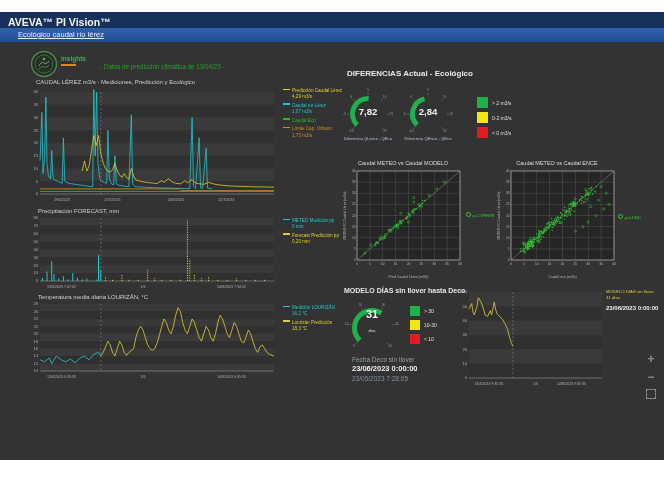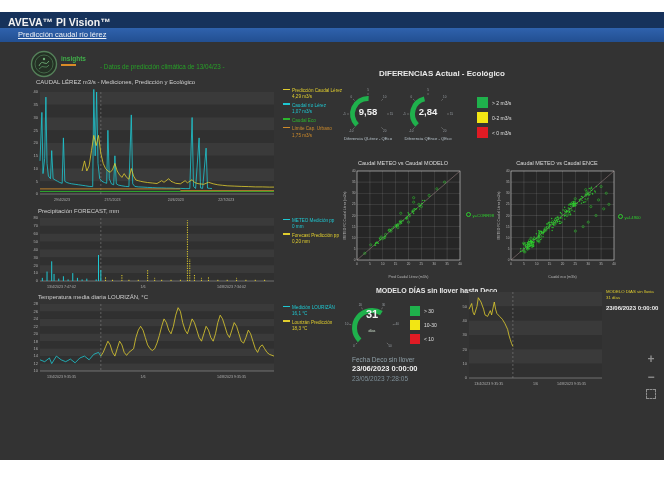--- a/index.html
+++ b/index.html
@@ -8,21 +8,21 @@
   #titlebar{left:0;top:12px;width:664px;height:32px;background:#16325b;color:#f2f2f2;font-size:10.5px;font-weight:bold;line-height:20px;padding-left:8px;box-sizing:border-box;}
   #breadcrumb-bar{left:0;top:28px;width:664px;height:14px;background:linear-gradient(#2f62ad,#224f91);}
   #breadcrumb-link{position:absolute;left:18px;top:2px;font-size:7.5px;color:#eef2f8;text-decoration:underline;cursor:pointer;}
   #dashboard{left:0;top:42px;width:664px;height:418px;background:#333333;}
   .dtxt{position:absolute;white-space:nowrap;}
   #main-title{left:94px;top:8px;font-size:9px;font-weight:bold;color:#2bc92b;letter-spacing:.3px;}
   #main-subtitle{left:100px;top:21px;font-size:6.3px;color:#27a027;}
   #brand-name{left:61px;top:13px;font-size:6.5px;font-weight:bold;color:#3fae49;}
   #brand-bar{left:61px;top:22px;width:15px;height:2px;background:#d98b27;}
   .trend-title{font-size:6px;color:#cfcfcf;}
-  .sec-title{font-weight:bold;color:#e8e8e8;margin-left:32px;}
+  .sec-title{font-weight:bold;color:#e8e8e8;}
   .chart-legend{font-size:4.6px;line-height:1.4;}
   .chart-legend .li{margin-bottom:2px;}
   .chart-legend .mk{display:inline-block;width:7px;height:1.5px;margin-right:2px;vertical-align:2px;}
   .chart-legend .val{margin-left:9px;}
   .sw-legend .row{display:flex;align-items:center;margin-bottom:4px;}
   .sw-legend .sw{margin-right:4px;flex:0 0 auto;}
   .sw-legend .lb{font-size:5px;color:#e0e0e0;}
   .gauge-val{position:absolute;text-align:center;color:#f2f2f2;font-weight:bold;}
   .gauge-lbl{position:absolute;text-align:center;font-size:4.2px;color:#b8c4cc;}
   .sc-title{position:absolute;text-align:center;font-size:5.5px;color:#dddddd;}
@@ -38,21 +38,21 @@
 </head>
 <body>
 
 <div class="abs" id="white-top"></div>
 
 <div class="abs" id="titlebar">
   <span>AVEVA™ PI Vision™</span>
 </div>
 
 <div class="abs" id="breadcrumb-bar">
-  <span id="breadcrumb-link">Predicción caudal río lérez</span>
+  <span id="breadcrumb-link">Ecológico caudal río lérez</span>
 </div>
 
 <div class="abs" id="dashboard">
 
   <svg class="abs" id="brand-logo" style="left:30px;top:8px;" width="28" height="28">
     <circle cx="14" cy="14" r="12.5" fill="#243024" stroke="#55815a" stroke-width="1.4"></circle>
     <circle cx="14" cy="14" r="9" fill="none" stroke="#4a7350" stroke-width="0.8"></circle>
     <path d="M9 16 Q11 11 14 13 Q17 15 19 11" fill="none" stroke="#6fae77" stroke-width="0.9"></path>
     <path d="M9 19 Q12 15 15 17 Q17 18 19 15" fill="none" stroke="#5f9c68" stroke-width="0.7"></path>
     <circle cx="14" cy="9" r="1.2" fill="#6fae77"></circle>
@@ -210,21 +210,21 @@
       <line x1="25.999999999999996" y1="7" x2="25.999999999999996" y2="5" stroke="#8f8f8f" stroke-width="0.6"></line>
       <text x="25.999999999999993" y="3.3999999999999986" text-anchor="middle" font-size="3" fill="#9aa0a6">5</text>
       <line x1="39.435028842544384" y1="12.564971157455581" x2="40.84924240491748" y2="11.150757595082485" stroke="#8f8f8f" stroke-width="0.6"></line>
       <text x="42.6877200360025" y="10.312279963997458" text-anchor="middle" font-size="3" fill="#9aa0a6">10</text>
       <line x1="45" y1="25.999999999999993" x2="47" y2="25.999999999999993" stroke="#8f8f8f" stroke-width="0.6"></line>
       <text x="49.6" y="26.999999999999993" text-anchor="middle" font-size="3" fill="#9aa0a6">15</text>
       <line x1="39.4350288425444" y1="39.43502884254441" x2="40.84924240491749" y2="40.849242404917504" stroke="#8f8f8f" stroke-width="0.6"></line>
       <text x="42.68772003600252" y="43.68772003600253" text-anchor="middle" font-size="3" fill="#9aa0a6">20</text>
       <path d="M15.04 36.96 A15.5 15.5 0 0 1 26.61 10.51" fill="none" stroke="#1fb14c" stroke-width="5"></path>
     </svg>
-  <div class="gauge-val" style="left:342px;top:64px;width:52px;font-size:9.5px;">9,58</div>
+  <div class="gauge-val" style="left:342px;top:64px;width:52px;font-size:9.5px;">7,82</div>
   <div class="gauge-lbl" style="left:328px;top:94px;width:80px;">Diferencia QLérez - QEco</div>
   <svg class="abs" id="gauge2" style="left:402px;top:46px;" width="52" height="52">
       <line x1="12.564971157455599" y1="39.435028842544405" x2="11.150757595082503" y2="40.849242404917504" stroke="#8f8f8f" stroke-width="0.6"></line>
       <text x="9.31227996399748" y="43.68772003600253" text-anchor="middle" font-size="3" fill="#9aa0a6">-10</text>
       <line x1="7" y1="26.000000000000004" x2="5" y2="26.000000000000004" stroke="#8f8f8f" stroke-width="0.6"></line>
       <text x="2.3999999999999986" y="27.000000000000004" text-anchor="middle" font-size="3" fill="#9aa0a6">-5</text>
       <line x1="12.564971157455593" y1="12.5649711574556" x2="11.1507575950825" y2="11.150757595082506" stroke="#8f8f8f" stroke-width="0.6"></line>
       <text x="9.312279963997472" y="10.312279963997483" text-anchor="middle" font-size="3" fill="#9aa0a6">0</text>
       <line x1="25.999999999999996" y1="7" x2="25.999999999999996" y2="5" stroke="#8f8f8f" stroke-width="0.6"></line>
       <text x="25.999999999999993" y="3.3999999999999986" text-anchor="middle" font-size="3" fill="#9aa0a6">5</text>

